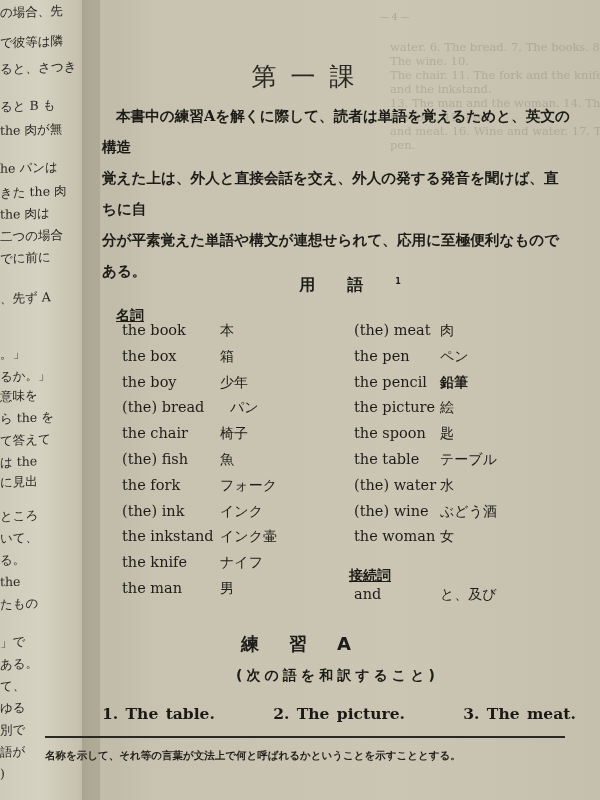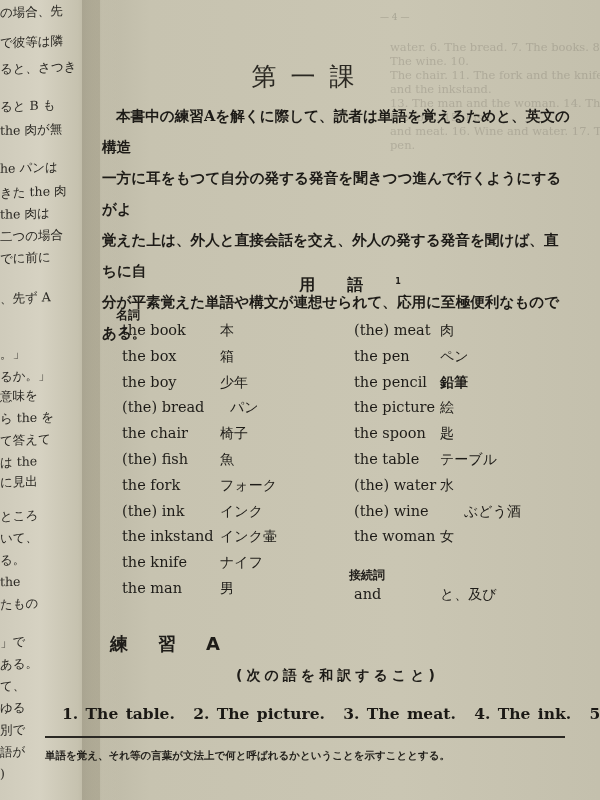--- a/index.html
+++ b/index.html
@@ -42,40 +42,40 @@
       font-size: 14.6px; line-height: 31px; color: #1d1b17; font-weight: 600;
     }
     .intro .first { text-indent: 14px; }
     .vocab-title {
       position: absolute; left: 0; width: 600px; top: 275px; text-align: center;
       font-family: "DejaVu Sans", sans-serif; font-weight: bold; font-size: 16px; letter-spacing: 32px;
       padding-left: 100px; box-sizing: border-box;
     }
     .vocab-title sup { font-size: 8px; letter-spacing: 0; }
     .pos-label {
-      position: absolute; font-family: "DejaVu Sans", sans-serif; font-weight: bold; font-size: 12px;
+      position: absolute; font-family: "DejaVu Sans", sans-serif; font-weight: bold; font-size: 14px; text-decoration: underline;
     }
     .vocab-row { position: absolute; font-size: 14.5px; white-space: nowrap; }
     .vocab-row .en { position: absolute; left: 4px; }
     .vocab-row .ja { position: absolute; font-size: 14px; }
     .exercise-title {
-      position: absolute; left: 0; width: 556px; top: 632px; 
+      position: absolute; left: 0; width: 556px; top: 632px; text-align: center;
       font-family: "DejaVu Sans", sans-serif; font-weight: bold; font-size: 18px; letter-spacing: 30px;
-      padding-left: 110px; box-sizing: border-box;
+      padding-left: 66px; box-sizing: border-box;
     }
     .exercise-instr {
       position: absolute; left: 0; width: 600px; top: 667px; text-align: center;
       font-family: "DejaVu Sans", sans-serif; font-weight: bold; font-size: 14px; letter-spacing: 4px;
       padding-left: 75px; box-sizing: border-box;
     }
     .exercise-line {
       position: absolute; left: 62px; top: 704px; width: 520px; font-size: 15.5px; font-weight: bold;
       white-space: nowrap; word-spacing: 2px; color: #1b1915;
     }
-    .exercise-line span.item { margin-right: 11px; }
+    .exercise-line span.item { margin-right: 11px; margin-left: 40px; }
     .rule {
       position: absolute; left: 45px; top: 736px; width: 520px; height: 1.5px; background: #2a2823;
     }
     .footnote {
       position: absolute; left: 45px; top: 746px; width: 530px;
       font-family: "DejaVu Sans", sans-serif; font-size: 10.5px; line-height: 18px; color: #211f1a; font-weight: bold;
     }
     .footnote .num { margin-left: 12px; margin-right: 8px; }
   </style>
 </head>
@@ -123,21 +123,20 @@
       <div>and meat. 16. Wine and water. 17. The boy and the pen.</div>
     </div>
 </div>
 
 <div class="gutter"></div>
 
 <div class="chapter-title">第一課</div>
 
 <div class="intro">
   <div class="first">本書中の練習Aを解くに際して、読者は単語を覚えるためと、英文の構造</div>
-  <div>一方に耳をもつて自分の発する発音を聞きつつ進んで行くようにするがよ</div>
   <div>覚えた上は、外人と直接会話を交え、外人の発する発音を聞けば、直ちに自</div>
   <div>分が平素覚えた単語や構文が連想せられて、応用に至極便利なものである。</div>
 </div>
 
 <div class="vocab-title"><span>用語</span><sup>1</sup></div>
 
 <div class="pos-label" style="left:116px; top:307px;">名詞</div>
 <div class="pos-label" style="left:349px; top:567px;">接続詞</div>
 
 <div id="vocabLeft">
@@ -210,21 +209,21 @@
     <div class="vocab-row" style="left: 350px; top: 451px;">
       <span class="en">the table</span>
       <span class="ja" style="left: 90px;">テーブル</span>
     </div>
     <div class="vocab-row" style="left: 350px; top: 476.8px;">
       <span class="en">(the) water</span>
       <span class="ja" style="left: 90px;">水</span>
     </div>
     <div class="vocab-row" style="left: 350px; top: 502.6px;">
       <span class="en">(the) wine</span>
-      <span class="ja" style="left: 90px; margin-left: 24px;">ぶどう酒</span>
+      <span class="ja" style="left: 90px;">ぶどう酒</span>
     </div>
     <div class="vocab-row" style="left: 350px; top: 528.4px;">
       <span class="en">the woman</span>
       <span class="ja" style="left: 90px;">女</span>
     </div>
   </div>
 <div id="vocabConj">
     <div class="vocab-row" style="left: 350px; top: 586px;">
       <span class="en">and</span>
       <span class="ja" style="left: 90px;">と、及び</span>
@@ -236,14 +235,14 @@
 <div class="exercise-line">
   <span class="item">1. The table.</span>
   <span class="item">2. The picture.</span>
   <span class="item">3. The meat.</span>
   <span class="item">4. The ink.</span>
   <span class="item">5. The</span>
 </div>
 
 <div class="rule"></div>
 <div class="footnote">
-  <div>単語を覚え、それ等の言葉が文法上で何と呼ばれるかということを示すこととする。</div>
+  <div>名称を示して、それ等の言葉が文法上で何と呼ばれるかということを示すこととする。</div>
 </div>
 
 </body></html>

